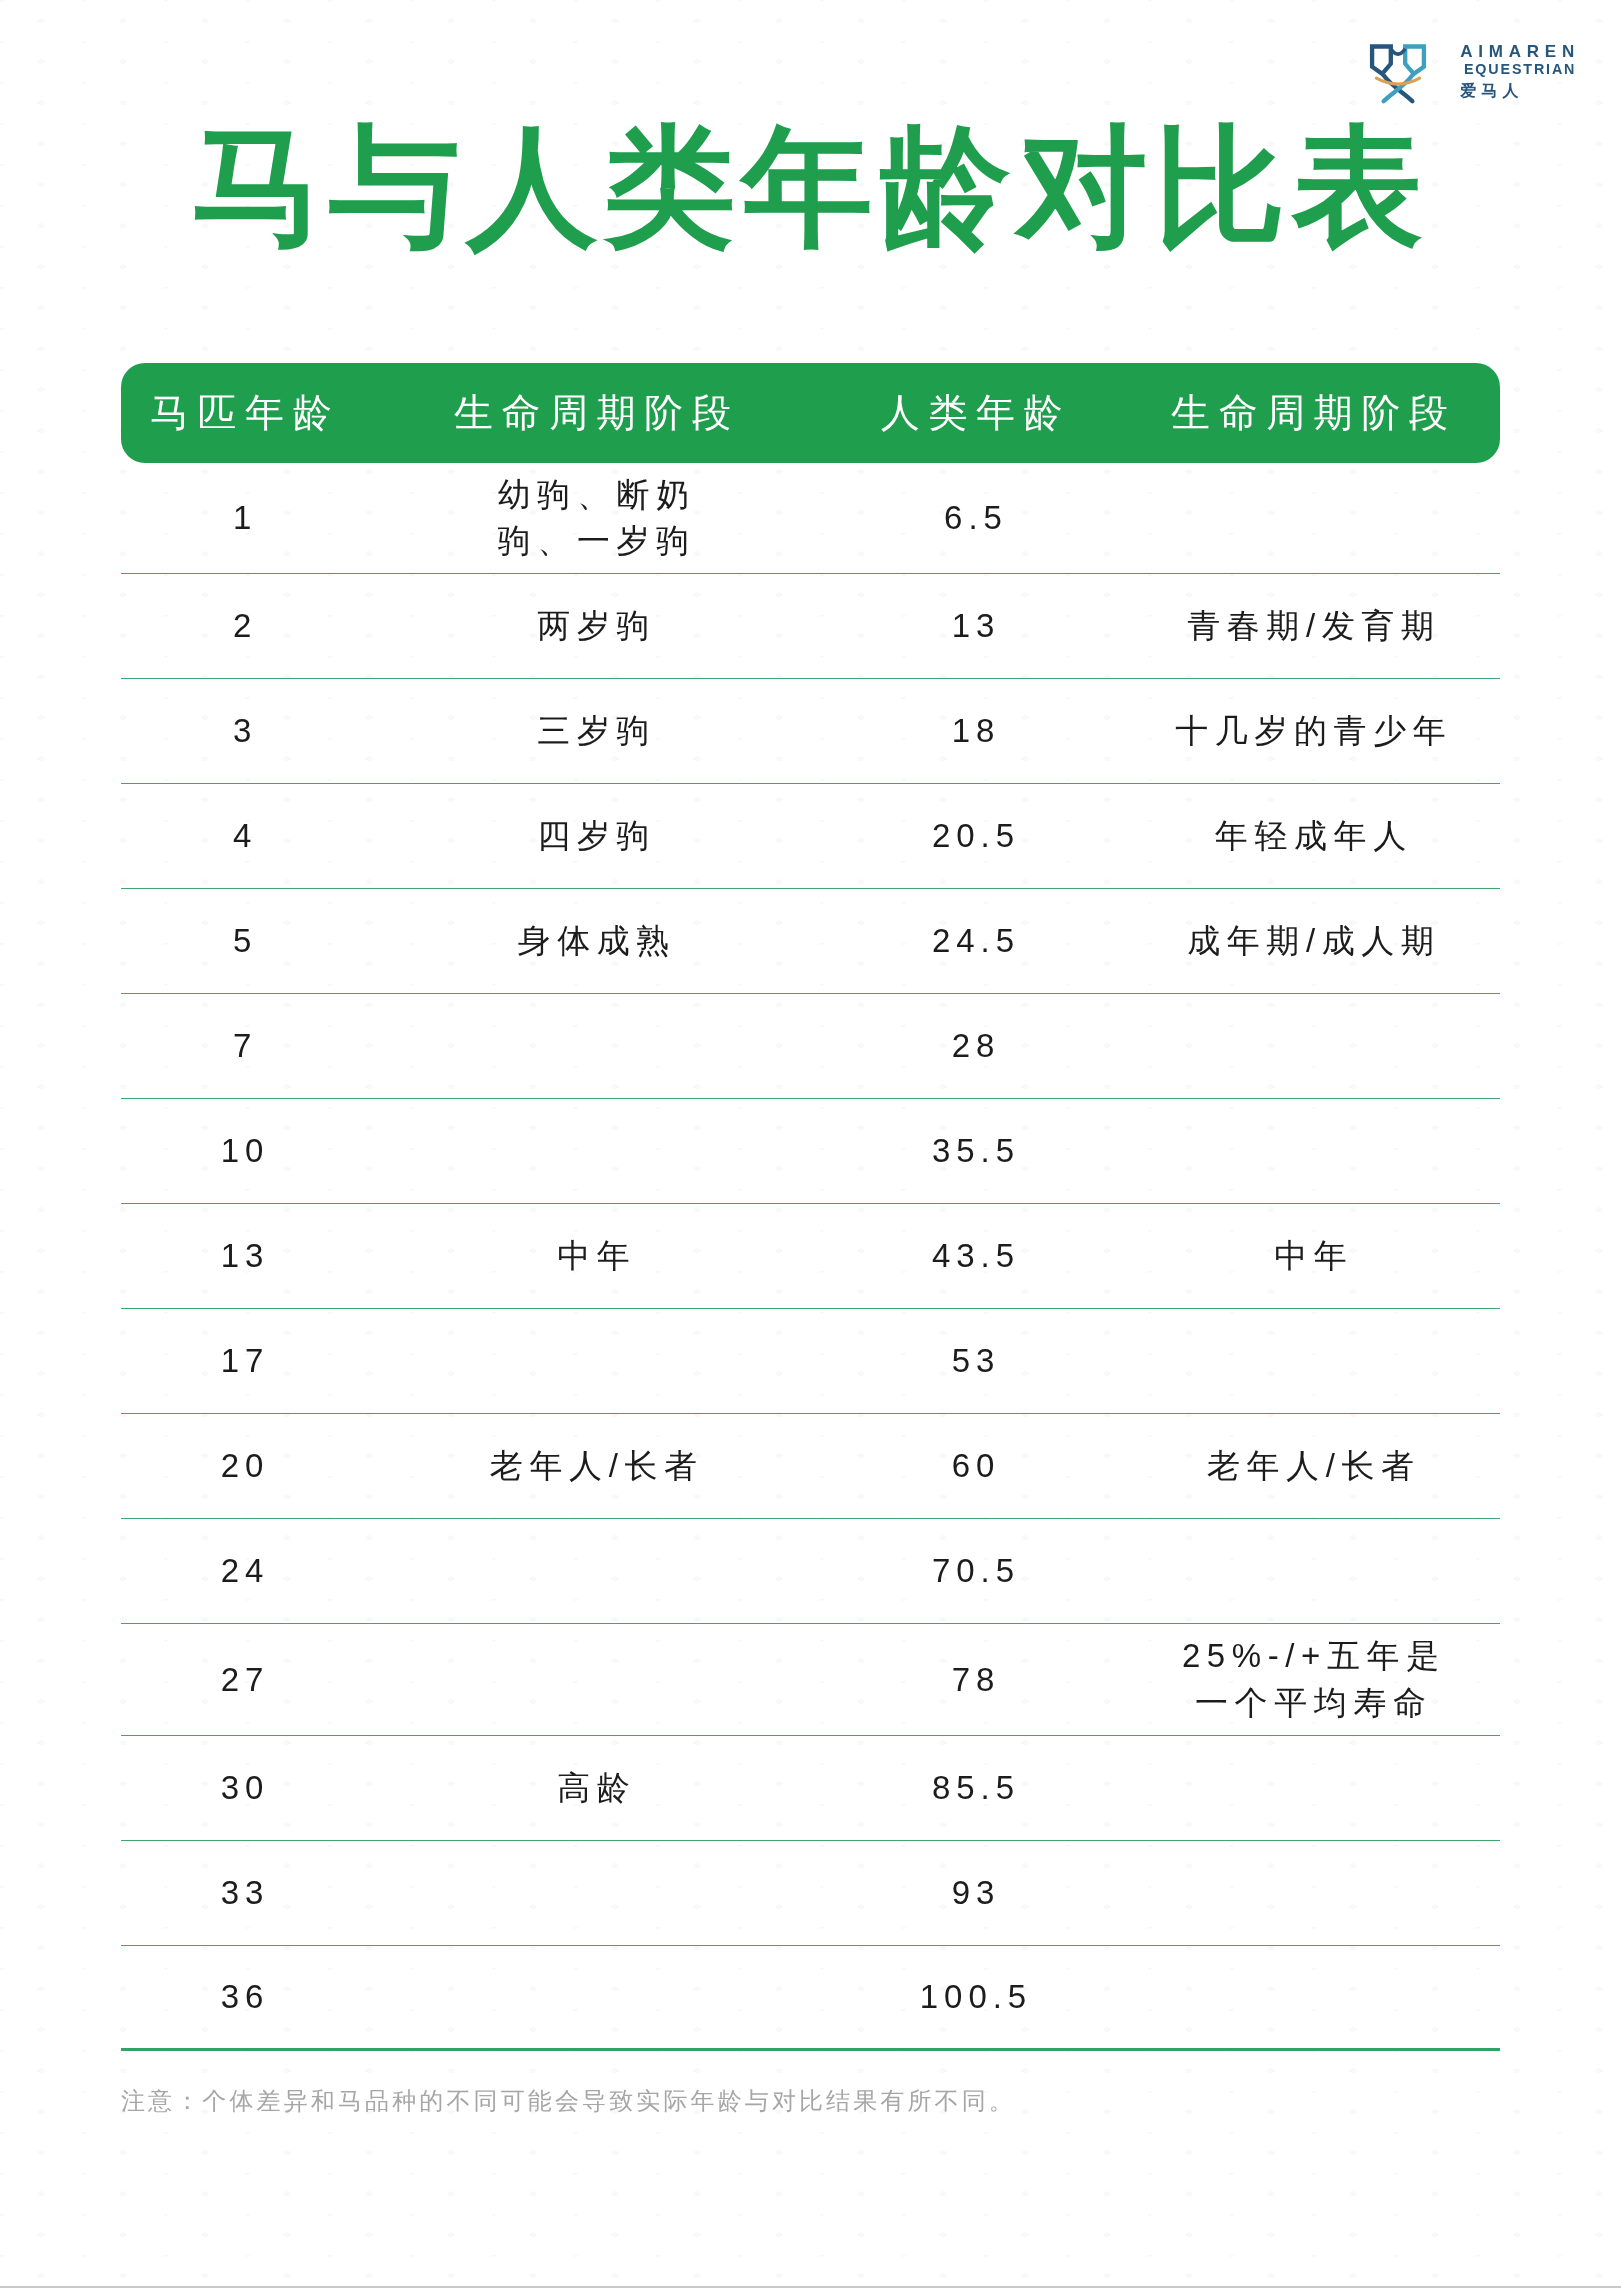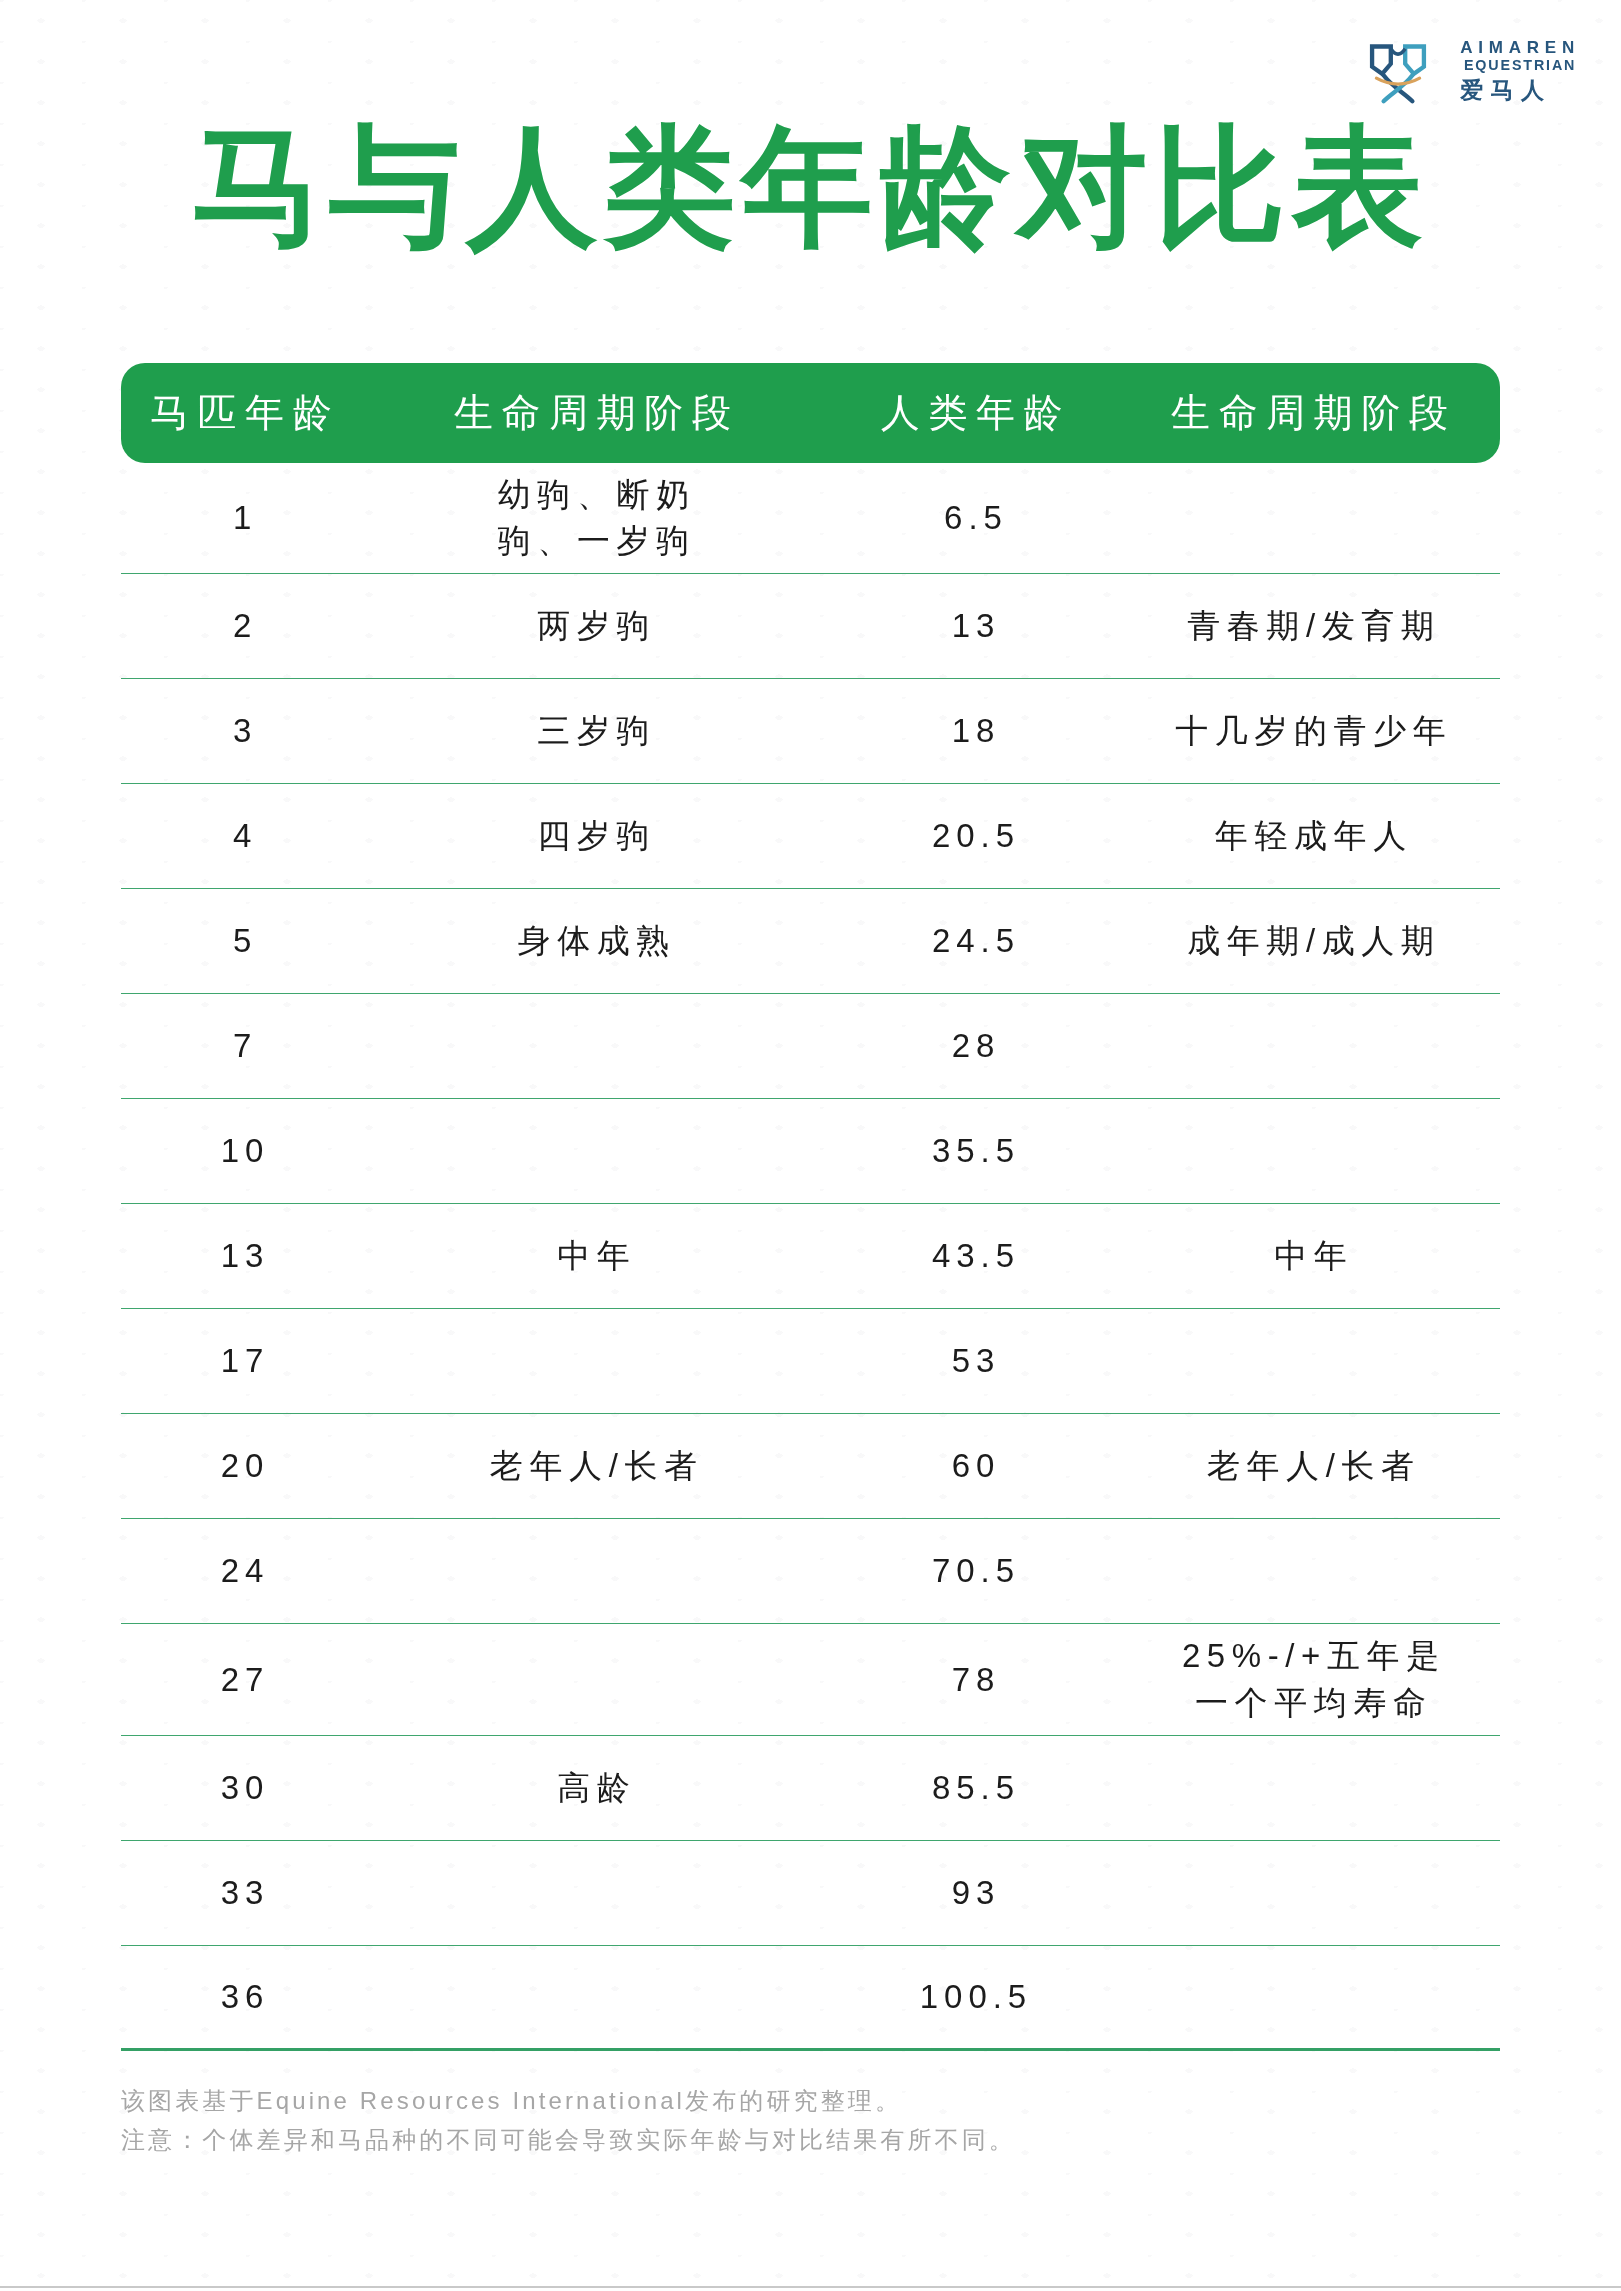--- a/index.html
+++ b/index.html
@@ -14,21 +14,21 @@
     background-size:82px 41px;
     overflow:hidden;
     font-family:"Liberation Sans","DejaVu Sans",sans-serif;
   }
   
   .logo{position:absolute;top:36px;right:41px;display:flex;align-items:center;gap:26px;}
   .logo-mark{width:72px;height:70px;flex:0 0 auto;}
   .logo-text{display:flex;flex-direction:column;line-height:1.12;color:#27567d;}
   .logo-en1{font-size:17px;font-weight:bold;letter-spacing:0.34em;}
   .logo-en2{font-size:14.3px;font-weight:bold;letter-spacing:0.13em;text-align:center;}
-  .logo-cn{font-size:23px;font-weight:bold;letter-spacing:0.32em;margin-top:5.4px;}
+  .logo-cn{font-size:16px;font-weight:bold;letter-spacing:0.32em;margin-top:5.4px;}
   
   .title{
     margin:115px 0 0;
     text-align:center;
     font-size:131px;
     font-weight:900;
     letter-spacing:0.05em;
     color:#1f9e4d;
     line-height:1.1;
   }
@@ -199,19 +199,18 @@
       <div class="tr">
         <div class="td num">36</div>
         <div class="td"></div>
         <div class="td num">100.5</div>
         <div class="td"></div>
       </div>
     </div>
   </div>
 
   <div class="footnote">
-    <p>该图表基于Equine Resources International发布的研究整理。</p>
     <p>注意：个体差异和马品种的不同可能会导致实际年龄与对比结果有所不同。</p>
   </div>
 
   <div class="bottom-line"></div>
 </div>
 
 
 </body></html>

